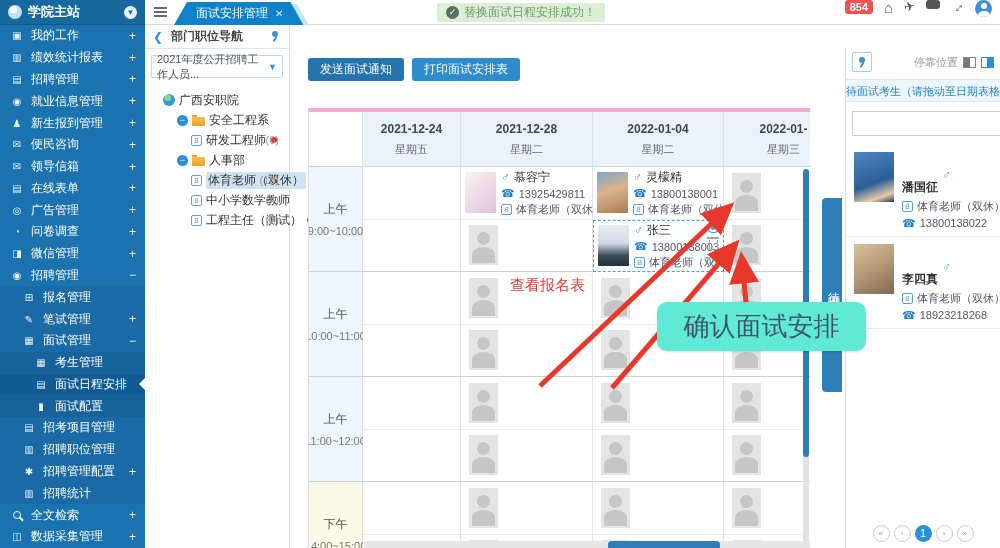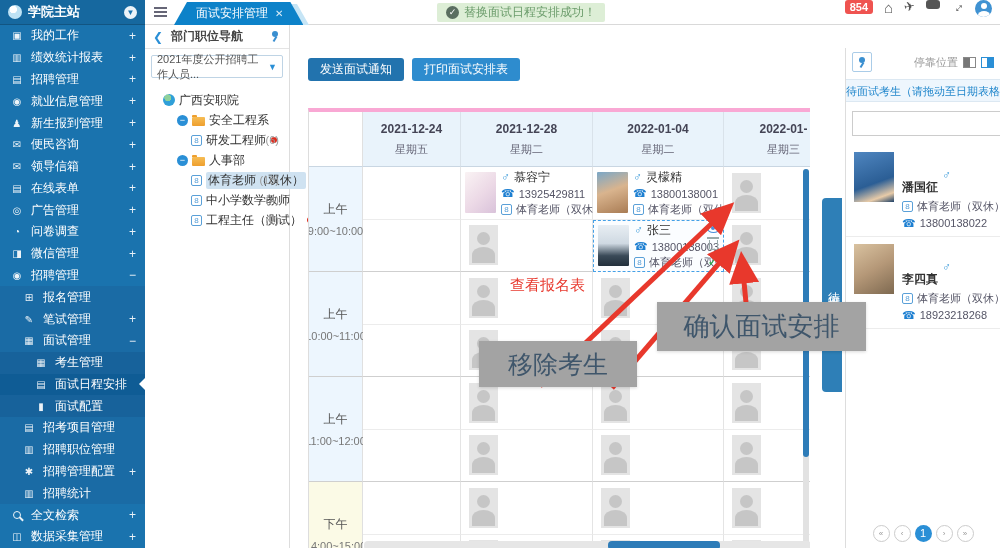--- a/index.html
+++ b/index.html
@@ -130,21 +130,21 @@
   .rp-pager { position:absolute; left:0; right:0; bottom:6px; display:flex; justify-content:center; gap:4px; }
   .pg-btn { width:17px; height:17px; border-radius:50%; border:1px solid #ccc; background:#fff; color:#999; font-size:8px; line-height:15px; text-align:center; cursor:pointer; }
   .pg-cur { width:17px; height:17px; border-radius:50%; background:#2a8fd6; color:#fff; font-size:11px; line-height:17px; text-align:center; }
 
   
   .ctab { position:absolute; left:822px; top:198px; width:20px; height:194px; background:#2e7fb7; border-radius:4px 0 0 4px; color:#fff; writing-mode:vertical-rl; text-align:center; font-size:12px; letter-spacing:3px; padding-top:8px; cursor:pointer; z-index:20; }
 
   
   .arrows { position:absolute; left:0; top:0; z-index:40; pointer-events:none; }
   .ann-red { position:absolute; left:510px; top:276px; color:#e8392e; font-size:15px; z-index:45; }
-  .ann-box { position:absolute; background:#a3a3a3; border-radius:0; color:#3f566b; display:flex; align-items:center; justify-content:center; z-index:45; box-shadow:0 1px 3px rgba(0,0,0,.15); }
+  .ann-box { position:absolute; background:#5eead4; border-radius:10px; color:#3f566b; display:flex; align-items:center; justify-content:center; z-index:45; box-shadow:0 1px 3px rgba(0,0,0,.15); }
   .ann-remove { left:479px; top:341px; width:158px; height:46px; font-size:25px; }
   .ann-confirm { left:657px; top:302px; width:209px; height:49px; font-size:26px; }
 </style>
 </head>
 <body>
 
 <div class="app">
 
   <div class="sidebar">
     <div class="sb-head">
@@ -588,16 +588,15 @@
     <defs>
       <marker id="ah" markerWidth="7" markerHeight="7" refX="4.5" refY="3" orient="auto">
         <path d="M0,0 L6.5,3 L0,6 Z" fill="#e8382c"></path>
       </marker>
     </defs>
     <line x1="540" y1="386" x2="727" y2="209" stroke="#e8382c" stroke-width="5" marker-end="url(#ah)"></line>
     <line x1="612" y1="388" x2="733" y2="247" stroke="#e8382c" stroke-width="5" marker-end="url(#ah)"></line>
     <line x1="749" y1="334" x2="742" y2="261" stroke="#e8382c" stroke-width="5" marker-end="url(#ah)"></line>
   </svg>
   <div class="ann-red">查看报名表</div>
-  <div class="ann-box ann-remove">移除考生</div>
   <div class="ann-box ann-confirm">确认面试安排</div>
 
 </div>
 
 </body></html>

